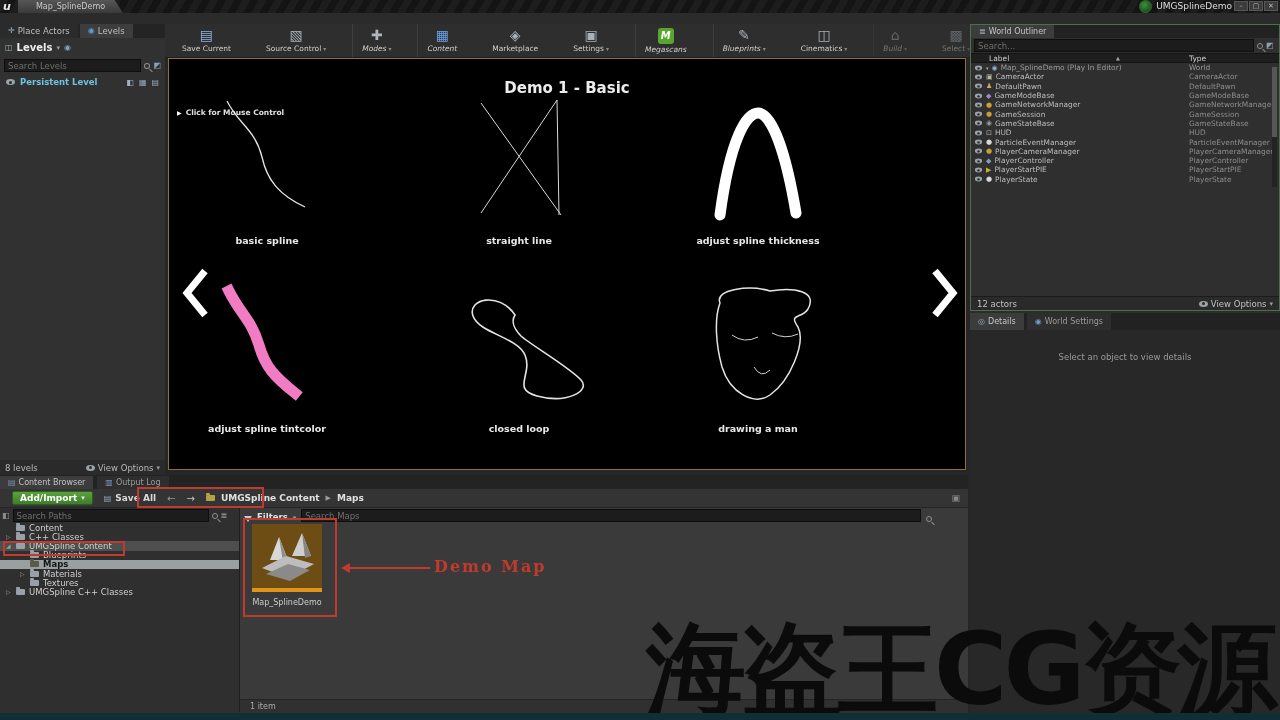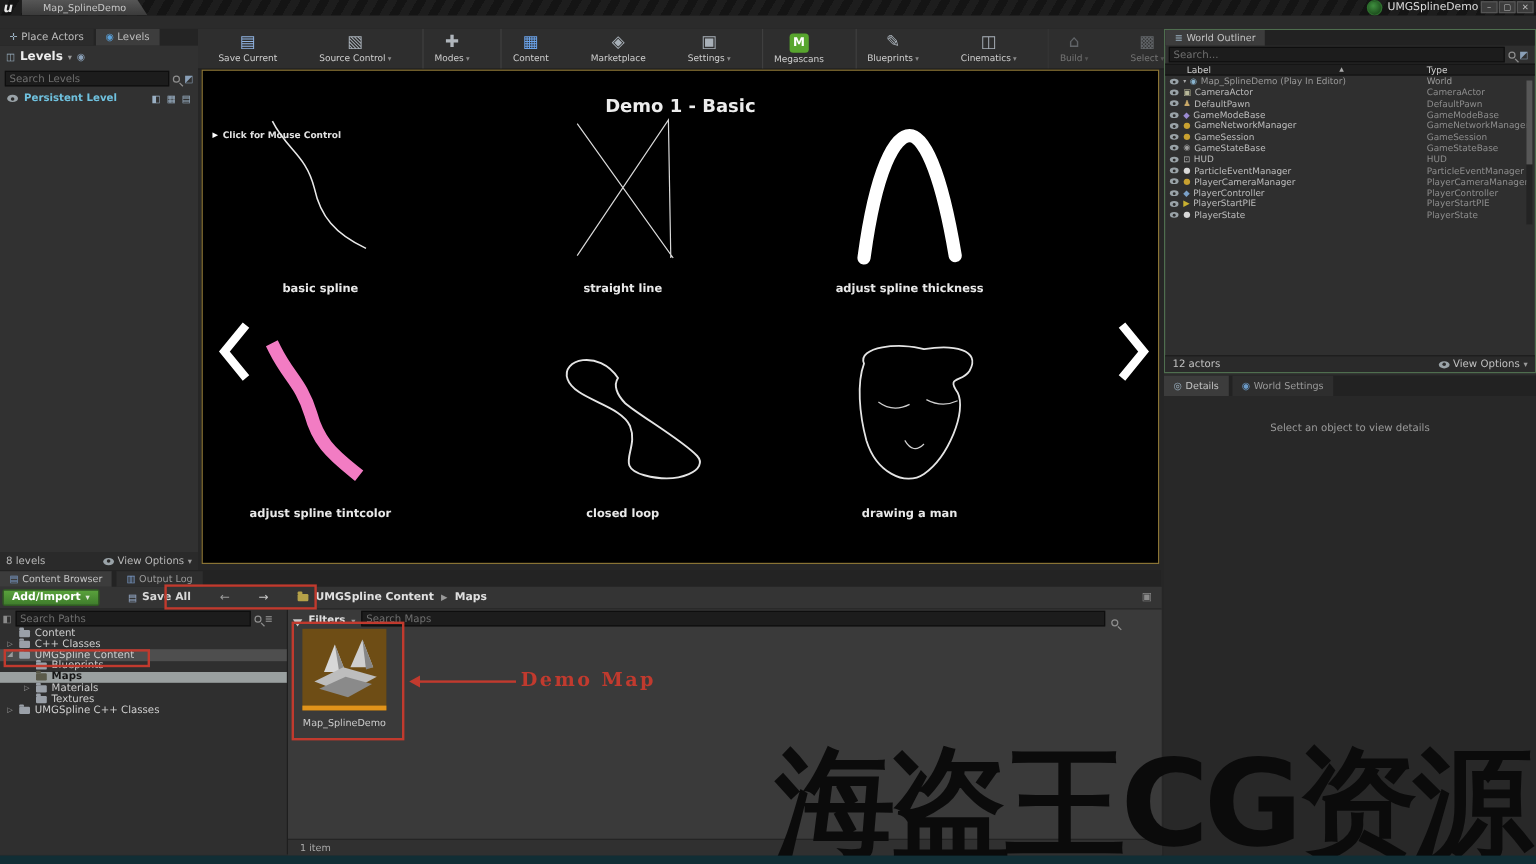--- a/index.html
+++ b/index.html
@@ -48,21 +48,21 @@
   #persistent-row .lvl{ color:#6fc1de; font-size:8.5px; font-weight:bold;}
   #persistent-row .ricons{margin-left:auto; display:flex; gap:5px; font-size:8px; color:#9ab0c4;}
   #left-footer{ position:absolute; left:0; bottom:0; width:165px; height:15px; background:#2a2a2a;
     display:flex; align-items:center; font-size:8.5px; color:#b8b8b8; padding:0 5px; gap:4px;}
   #left-footer .vo{margin-left:auto; display:flex; gap:3px; align-items:center;}
 
   
   #toolbar { left:165px; top:24px; width:805px; height:34px; background:#2e2e2e; border-bottom:1px solid #1f1f1f;
     display:flex; align-items:stretch; padding-left:8px; z-index:4;gap:17px;}
   .tbtn { display:flex; flex-direction:column; align-items:center; justify-content:center; padding:0 9px; gap:1px;}
-  .tbtn.grp { border-left:1px solid #3f3f3f; }
+  .tbtn.grp { border-left:1px solid #3f3f3f;font-style:italic; }
   .tbtn.dim { opacity:.42; }
   .ticon { font-size:14px; line-height:15px; color:#a8aeb4; }
   .tlabel { font-size:7.5px; color:#cfcfcf; white-space:nowrap; }
   .tbtn.caret .tlabel::after { content:" ▾"; color:#8a8a8a; font-size:6px;}
   .ticon.ic-save::before{content:"▤"; color:#8fb2e0;}
   .ticon.ic-source::before{content:"▧"; color:#a8b0b8;}
   .ticon.ic-modes::before{content:"✚"; color:#b0b6bc;}
   .ticon.ic-content::before{content:"▦"; color:#6aa2e8;}
   .ticon.ic-marketplace::before{content:"◈"; color:#a8b0b8;}
   .ticon.ic-settings::before{content:"▣"; color:#a8b0b8;}
@@ -123,21 +123,21 @@
   #ol-scroll .thumb{ position:absolute; top:0; width:5px; height:70px; background:#575757;}
   #ol-footer{ position:absolute; left:0; bottom:0; width:100%; height:14px; background:#2a2a2a; border-top:1px solid #1c1c1c;
     display:flex; align-items:center; padding:0 6px; font-size:8.5px; color:#c0c0c0; gap:4px;}
   #ol-footer .vo{ margin-left:auto; display:flex; align-items:center; gap:3px;}
   #details { position:absolute; left:0; top:289px; width:310px; height:400px; background:#282828;}
   #details-msg { margin-top:22px; text-align:center; font-size:8.5px; color:#9a9a9a;}
 
   
   #cbrowser { left:0; top:475px; width:968px; height:238px; background:#2f2f2f; z-index:4;}
   #cb-tabs { display:flex; height:14px; background:#232323; padding-top:1px;}
-  #cb-toolbar{ display:flex; align-items:center; height:19px; background:#343434; gap:24px; padding-left:2px;
+  #cb-toolbar{ display:flex; align-items:center; height:19px; background:#343434; gap:11px; padding-left:12px;
     border-bottom:1px solid #242424;}
   #add-import{ background:linear-gradient(#5aa23c,#3f7d2c); border:1px solid #2f5d20; color:#fff; font-weight:bold;
     font-size:9px; padding:1px 7px; border-radius:2px; display:flex; gap:4px; align-items:center;}
   #save-all{ display:flex; gap:4px; align-items:center; font-size:9px; font-weight:bold; color:#d8d8d8;}
   .navarrow{ font-size:10px; color:#9a9a9a;}
   #breadcrumb{ display:flex; align-items:center; gap:6px; font-size:9px; font-weight:bold; color:#e0e0e0;}
   #breadcrumb .sep{ color:#9a9a9a; font-size:7px;}
   #cb-lock{ margin-left:auto; margin-right:8px; color:#8a8a8a; font-size:9px;}
   #cb-body{ position:relative; height:204px; display:flex;}
   #cb-tree{ width:240px; background:#2f2f2f; border-right:1px solid #1e1e1e; position:relative;}

